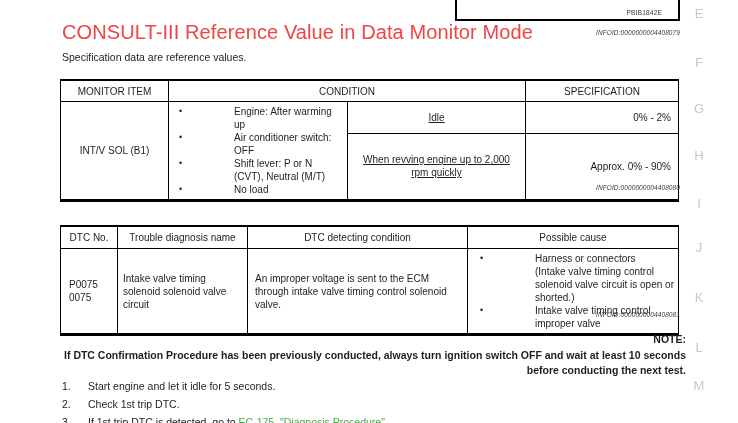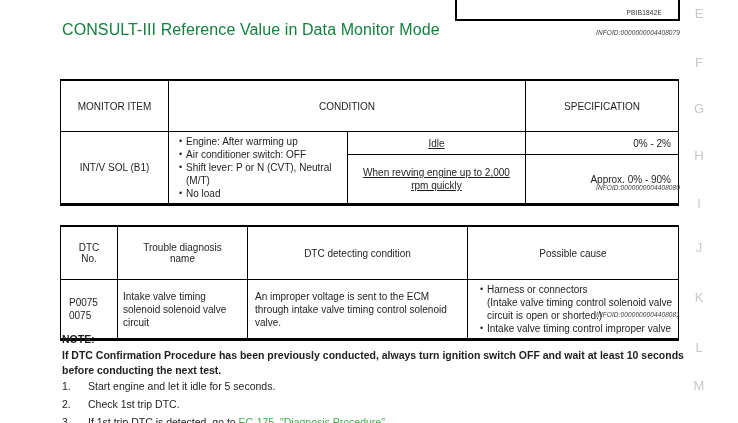--- a/index.html
+++ b/index.html
@@ -9,49 +9,49 @@
     -webkit-font-smoothing:antialiased;
   }
   
   .figbox{position:absolute;left:455px;top:-28px;width:221px;height:45px;
     border:2px solid #000;background:#fff;}
   .figbox-label{position:absolute;right:16px;bottom:3px;font-size:6.5px;color:#333;letter-spacing:.2px;}
   
   .mletter{position:absolute;left:691px;width:16px;text-align:center;
     font-size:13px;color:#c8c8c8;font-weight:400;}
   
-  .h-sec{position:absolute;left:62px;font-size:16px;font-weight:400;color:#15803d;letter-spacing:.1px;white-space:nowrap;}
+  .h-sec{position:absolute;left:62px;font-size:20px;font-weight:400;color:#ef4444;letter-spacing:.1px;white-space:nowrap;}
   .infoid{position:absolute;right:58px;font-size:6.5px;font-style:italic;color:#3a3a3a;letter-spacing:.1px;}
   .intro{position:absolute;left:62px;top:51px;font-size:10.5px;}
   
   table.doc{position:absolute;left:60px;border-collapse:collapse;table-layout:fixed;
     border-top:2px solid #000;border-bottom:3px solid #000;border-left:1px solid #000;border-right:1px solid #000;
     font-size:10px;color:#1e1e1e;}
-  table.doc th,table.doc td{border:1px solid #000;padding:15px;vertical-align:middle;}
+  table.doc th,table.doc td{border:1px solid #000;padding:0;vertical-align:middle;}
   table.doc th{font-weight:400;text-align:center;font-size:10px;}
   .t1{top:79px;width:618px;}
   .t1 .hdr th{height:20px;}
   .cell-monitor{text-align:center;}
   .cell-bullets{padding:3px 4px 3px 6px !important;vertical-align:middle;}
   .bli{display:flex;line-height:13px;}
   .bli .b{width:11px;flex:none;text-align:center;font-size:9px;}
-  .bli .bt{flex:1;}
+  .bli .bt{flex:1;margin-left:48px;}
   .cell-cond{padding:2px 6px !important;text-align:center;line-height:13px;text-decoration:underline;}
   .cell-spec{padding:2px 7px !important;text-align:right;line-height:13px;}
   .r-idle{height:22px;}
   .r-rev{height:47px;margin-left:20px;}
   .t2{top:225px;width:618px;}
   .t2 .hdr th{height:21px;}
   .t2 td{height:51px;}
   .cell-dtc{padding:2px 2px 2px 8px !important;line-height:13px;}
   .cell-name{padding:2px 5px !important;line-height:13px;}
   .cell-detect{padding:2px 7px !important;line-height:13px;}
   .cell-causes{padding:3px 4px 3px 8px !important;vertical-align:middle;}
   
-  .noteblock{position:absolute;left:62px;top:332px;width:624px;font-weight:700;font-size:10.5px;line-height:15.5px;}
+  .noteblock{position:absolute;left:62px;top:332px;width:624px;font-weight:700;font-size:10.5px;line-height:15.5px;text-align:right;}
   .steps{position:absolute;left:62px;top:379px;width:610px;font-size:10.5px;}
   .step{display:flex;line-height:14px;margin-bottom:4px;}
   .step .n{width:26px;flex:none;}
   .step .t{flex:1;}
   a.doclink{color:#3fad47;text-decoration:none;}
 </style>
 </head>
 <body>
 
 <div class="page">
@@ -65,20 +65,21 @@
   <div class="mletter" style="top:101px">G</div>
   <div class="mletter" style="top:148px">H</div>
   <div class="mletter" style="top:196px">I</div>
   <div class="mletter" style="top:240px">J</div>
   <div class="mletter" style="top:290px">K</div>
   <div class="mletter" style="top:340px">L</div>
   <div class="mletter" style="top:378px">M</div>
 
   <div class="h-sec" style="top:21px">CONSULT-III Reference Value in Data Monitor Mode</div>
   <div class="infoid" style="top:29px">INFOID:0000000004408079</div>
+  <div class="intro">Specification data are reference values.</div>
 
   <table class="doc t1">
     <colgroup>
         <col style="width:108px">
         <col style="width:179px">
         <col style="width:178px">
         <col style="width:153px">
       </colgroup>
     <tbody>
         <tr class="hdr">

